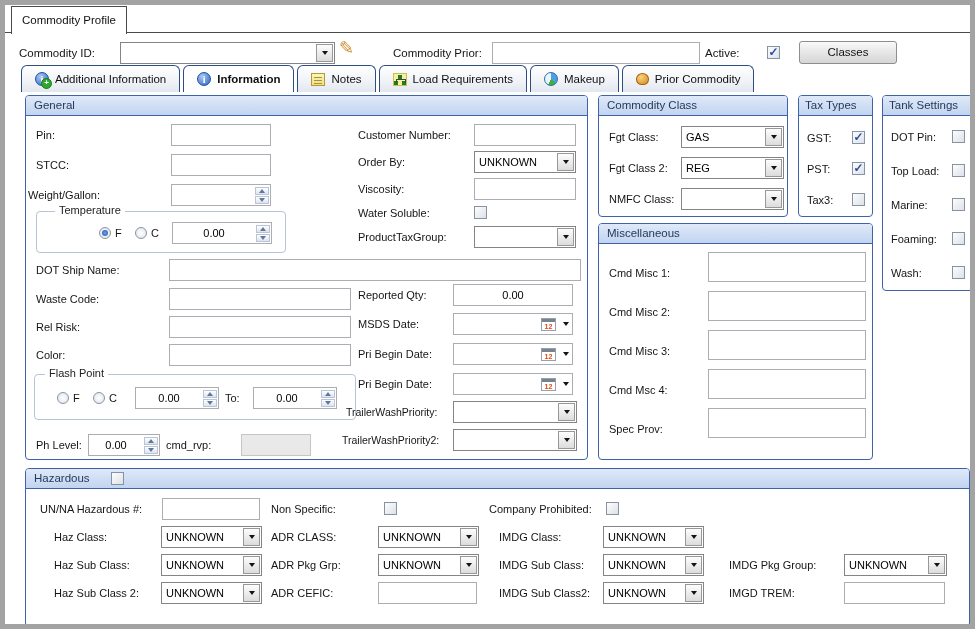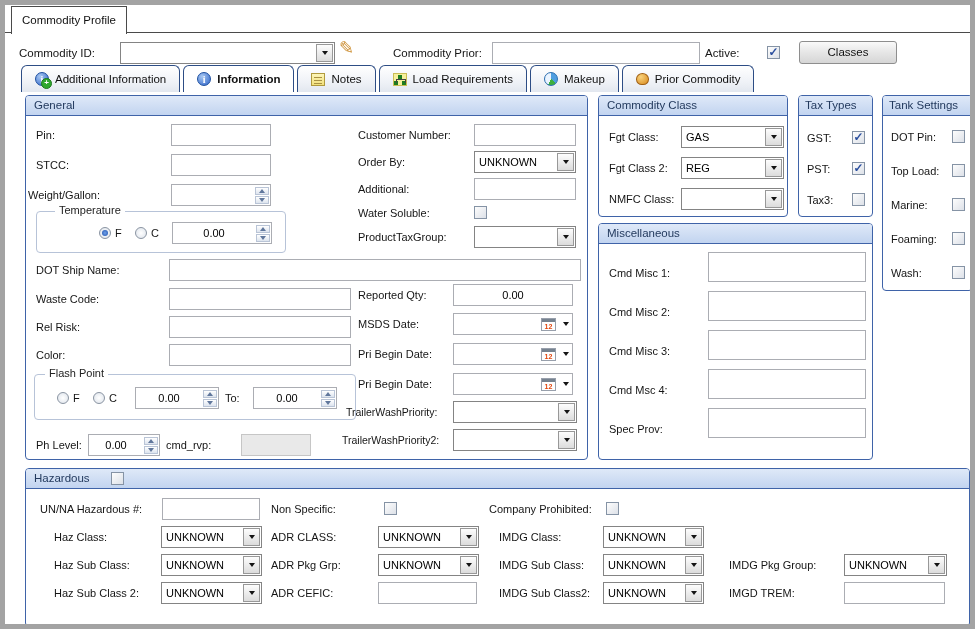--- a/index.html
+++ b/index.html
@@ -230,21 +230,21 @@
     <div class="tb" style="left:448px;top:28px;width:102px"></div>
 
     <div class="lbl" style="left:332px;top:55px">Order By:</div>
     <div class="combo" style="left:448px;top:55px;width:102px">
       <div class="cval">UNKNOWN</div>
       <div class="cbtn">
           <i class="arr"></i>
         </div>
     </div>
 
-    <div class="lbl" style="left:332px;top:82px">Additional:</div>
+    <div class="lbl" style="left:332px;top:82px">Viscosity:</div>
     <div class="tb" style="left:448px;top:82px;width:102px"></div>
 
     <div class="lbl" style="left:332px;top:106px">Water Soluble:</div>
     <span class="chk" style="left:448px;top:110px"></span>
 
     <div class="lbl" style="left:332px;top:130px">ProductTaxGroup:</div>
     <div class="combo" style="left:448px;top:130px;width:102px">
       <div class="cval"></div>
       <div class="cbtn">
           <i class="arr"></i>

